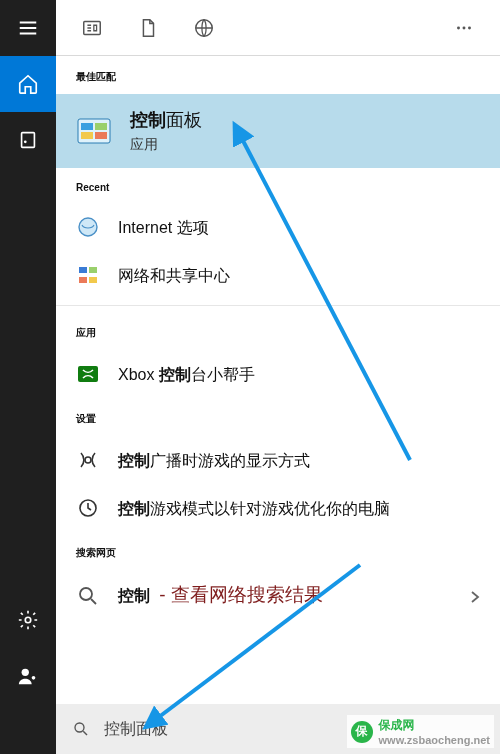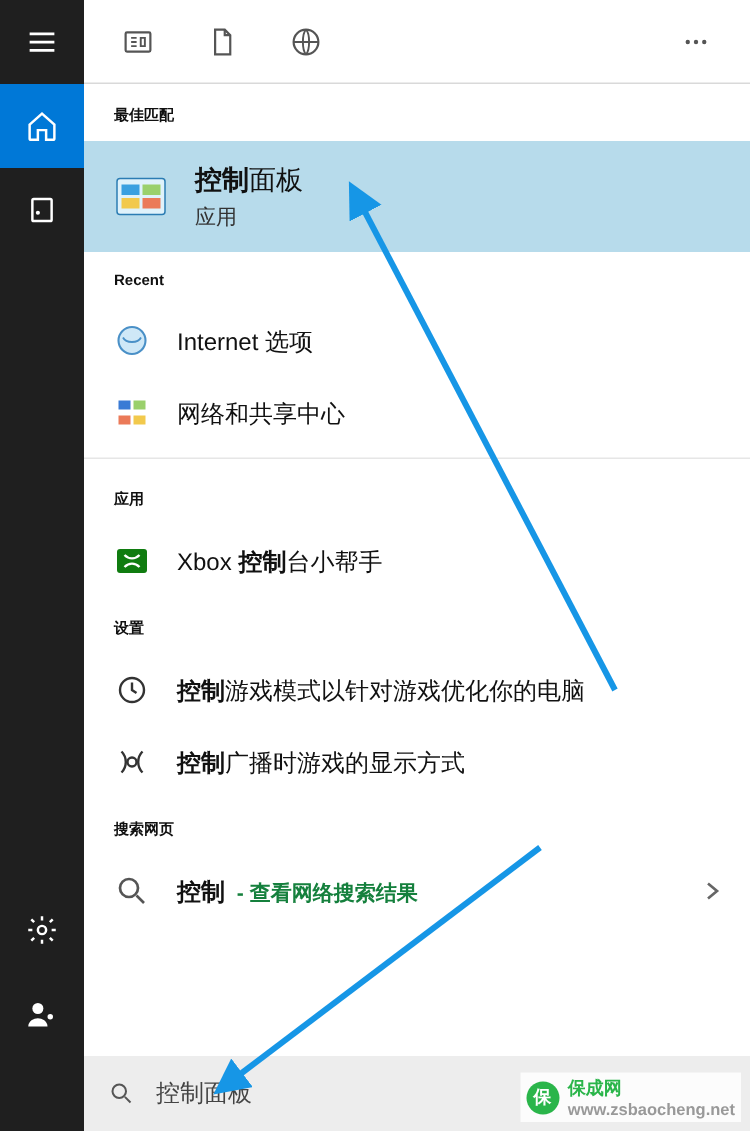--- a/index.html
+++ b/index.html
@@ -20,21 +20,21 @@
   .section-header { font-size:10px; font-weight:600; padding:14px 20px 10px 20px; color:#111; }
   .best-match { background:#b7dbeb; padding:14px 20px; display:flex; align-items:center; gap:18px; cursor:pointer; }
   .best-match .icon-box { width:36px; height:36px; display:flex; align-items:center; justify-content:center; }
   .best-match .title { font-size:18px; color:#111; }
   .best-match .title b { font-weight:700; }
   .best-match .subtitle { font-size:14px; color:#333; margin-top:4px; }
   .row { display:flex; align-items:flex-end; gap:18px; padding:12px 20px; cursor:pointer; }
   .row .ic { width:24px; height:24px; display:flex; align-items:center; justify-content:center; flex-shrink:0; }
   .row .lbl { font-size:16px; color:#111; }
   .row .lbl b { font-weight:700; }
-  .row .sub { font-size:14px; color:#15803d; margin-left:4px;font-weight:bold; }
+  .row .sub { font-size:19px; color:#7f1d1d; margin-left:4px; }
   .row .chev { margin-left:auto; color:#666; }
   .divider { height:1px; background:#e6e6e6; margin:6px 0; }
   .search-bar { position:absolute; left:56px; right:0; bottom:0; height:50px; background:#ededed; display:flex; align-items:center; padding:0 16px; gap:14px; }
   .search-bar .ic { width:18px; height:18px; color:#555; }
   .search-bar .txt { font-size:16px; color:#444; }
   .arrow { position:absolute; pointer-events:none; }
   .watermark { position:absolute; right:6px; bottom:6px; display:flex; align-items:center; gap:6px; font-size:12px; color:#888; background:rgba(255,255,255,0.8); padding:2px 4px; }
   .watermark .badge { background:#2ab54a; color:#fff; width:22px; height:22px; border-radius:11px; display:flex; align-items:center; justify-content:center; font-weight:700; }
   .watermark .t1 { color:#2ab54a; font-weight:700; }
   .watermark .t2 { color:#999; font-size:11px;font-weight:bold; }
@@ -162,34 +162,34 @@
               <path d="M7 8c3 3 7 3 10 0M7 16c3-3 7-3 10 0" stroke="#fff" stroke-width="1.6" fill="none"></path>
             </svg>
           </div>
         <div class="lbl"><span>Xbox </span><b>控制</b><span>台小帮手</span></div>
       </div>
 
       <div class="section-header">设置</div>
       <div class="row">
         <div class="ic">
             <svg viewBox="0 0 24 24">
+              <circle cx="12" cy="12" r="3" fill="none" stroke="#333" stroke-width="1.6"></circle>
+              <path d="M5 5a10 10 0 0 1 0 14M19 5a10 10 0 0 0 0 14" stroke="#333" stroke-width="1.6" fill="none"></path>
+            </svg>
+          </div>
+        <div class="lbl"><b>控制</b><span>广播时游戏的显示方式</span></div>
+      </div>
+      <div class="row">
+        <div class="ic">
+            <svg viewBox="0 0 24 24">
               <circle cx="12" cy="12" r="8" fill="none" stroke="#333" stroke-width="1.6"></circle>
               <path d="M12 7v5l3 2" stroke="#333" stroke-width="1.6" fill="none"></path>
             </svg>
           </div>
         <div class="lbl"><b>控制</b><span>游戏模式以针对游戏优化你的电脑</span></div>
-      </div>
-      <div class="row">
-        <div class="ic">
-            <svg viewBox="0 0 24 24">
-              <circle cx="12" cy="12" r="3" fill="none" stroke="#333" stroke-width="1.6"></circle>
-              <path d="M5 5a10 10 0 0 1 0 14M19 5a10 10 0 0 0 0 14" stroke="#333" stroke-width="1.6" fill="none"></path>
-            </svg>
-          </div>
-        <div class="lbl"><b>控制</b><span>广播时游戏的显示方式</span></div>
       </div>
 
       <div class="section-header">搜索网页</div>
       <div class="row">
         <div class="ic">
             <svg viewBox="0 0 24 24">
               <circle cx="10" cy="10" r="6" fill="none" stroke="#555" stroke-width="1.8"></circle>
               <path d="M15 15l5 5" stroke="#555" stroke-width="1.8"></path>
             </svg>
           </div>

